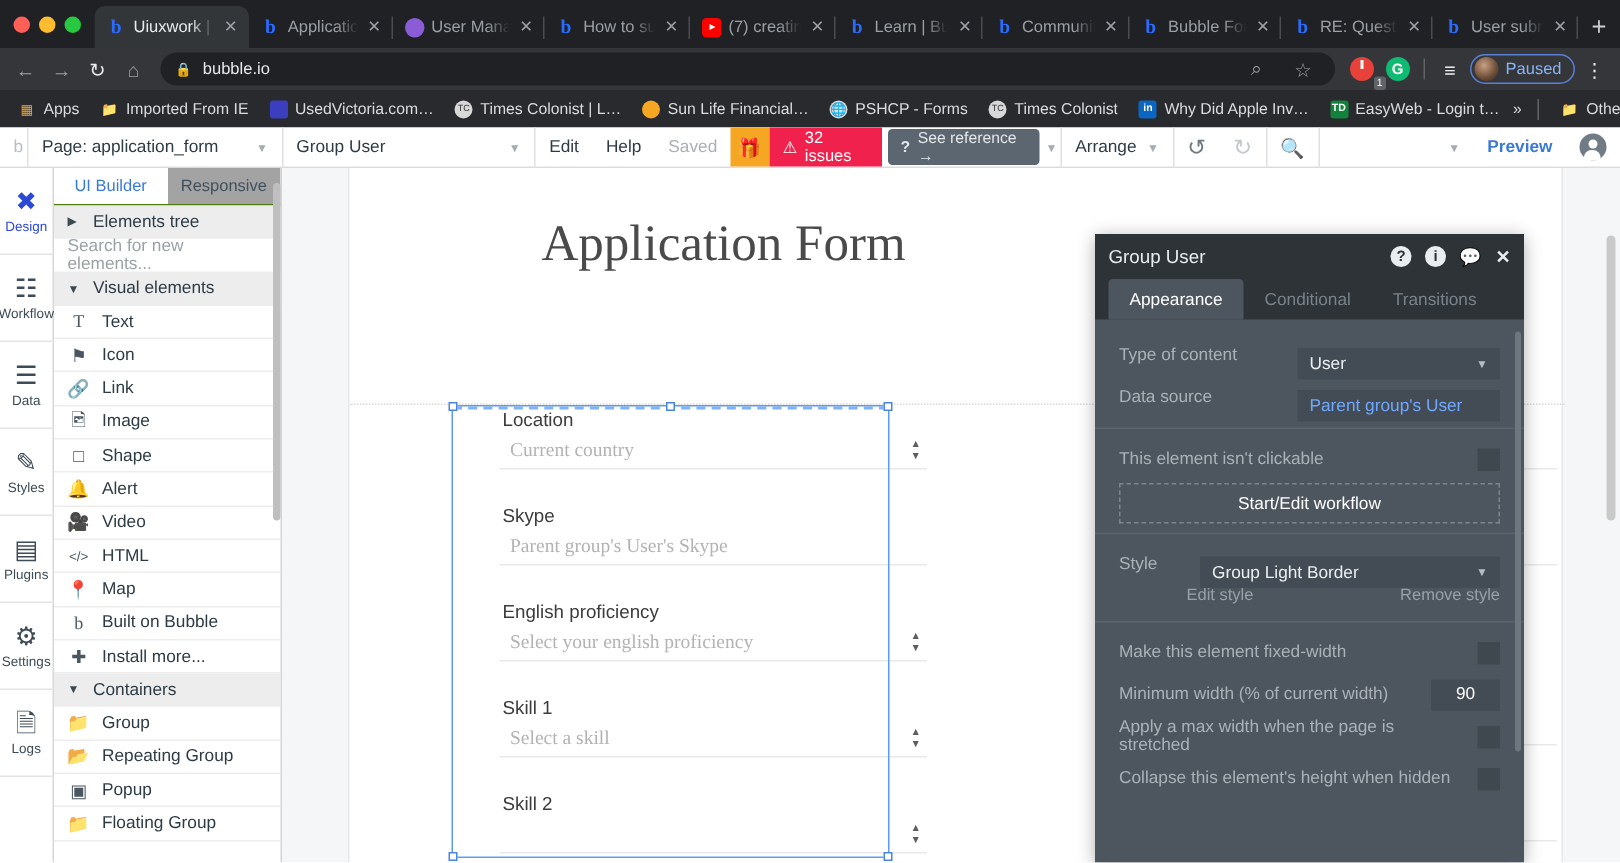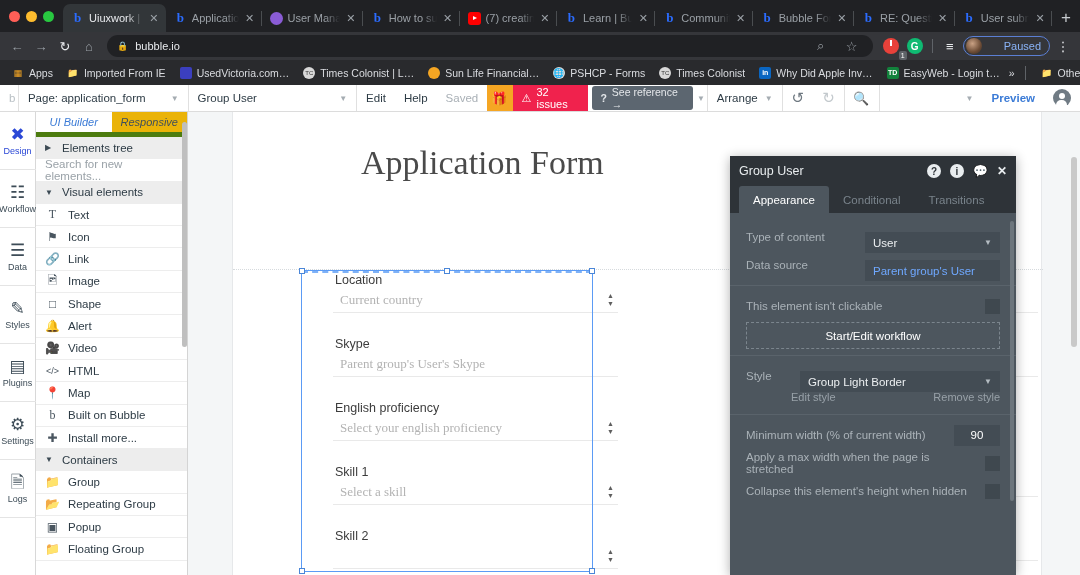--- a/index.html
+++ b/index.html
@@ -61,21 +61,21 @@
   .nav-ico.on { color: #e8eaed; }
   .omnibox {
     flex: 1; height: 22px; background: #202124; border-radius: 11px;
     display: flex; align-items: center; padding: 0 10px; gap: 7px; margin: 0 5px;
     color: #9aa0a6; font-size: 11px; overflow: hidden;
   }
   .omnibox .url-strong { color: #e8eaed; }
   .lock { font-size: 9px; color: #c9cdd1; }
   .omni-right { display: flex; align-items: center; gap: 9px; margin-left: auto; }
   .ext-pill {
-    display: flex; align-items: center; gap: 22px; border: 1px solid #5b7fd4;
+    display: flex; align-items: center; gap: 5px; border: 1px solid #5b7fd4;
     border-radius: 12px; padding: 1px 8px 1px 2px; color: #8ab4f8; font-size: 11px;
   }
   .avatar-sm { width: 16px; height: 16px; border-radius: 50%;
     background: radial-gradient(circle at 40% 35%, #c9a184, #6b4b35 60%, #2d2a28); }
   .badge-dot { position: relative; width: 16px; height: 16px; border-radius: 50%; background: #e8413a; }
   .badge-dot::after { content: ""; position:absolute; left:7px; top:2px; width:2px; height:6px; background:#fff;}
   .badge-num { position: absolute; bottom: -3px; right: -5px; background: #5f6368; color: #fff;
                font-size: 7px; border-radius: 2px; padding: 0 2px; line-height: 9px; }
   .circle-g { width: 16px; height: 16px; border-radius: 50%; background: #0fba72; color: #fff;
               font-size: 10px; display: flex; align-items: center; justify-content: center; font-weight: bold;}
@@ -127,23 +127,23 @@
   .rail-item.active { color: #2b48d6; }
   .rail-label { font-size: 9px; white-space: nowrap; }
   .rail-glyph { font-size: 17px; line-height: 1; }
 
   
   .palette {
     position: absolute; top: 112px; left: 36px; width: 152px; height: 463px;
     background: #ffffff; border-right: 1px solid #d4d4d4; overflow: hidden;
     font-size: 11.5px; color: #2d3b45;
   }
-  .pal-tabs { display: flex; height: 25px; border-bottom: 5px solid #4d7c0f; font-style: italic; }
+  .pal-tabs { display: flex; height: 25px; border-bottom: 1px solid #4d7c0f; }
   .pal-tab { flex: 1; display: flex; align-items: center; justify-content: center;
-             font-size: 11px; background: #eab308; color: #40505c; }
+             font-size: 11px; background: #a3a3a3; color: #40505c; }
   .pal-tab.active { background: #fff; color: #3b7bd6; border-bottom: 1px solid #fff;
                     position: relative; top: 0; }
   .pal-row { display: flex; align-items: center; height: 22.3px; gap: 8px; padding: 0 9px;
              border-bottom: 1px solid #ededed; }
   .pal-row.group { background: #ededed; font-weight: normal; }
   .pal-head-arrow { font-size: 8px; color: #3c4a54; width: 9px; }
   .pal-search { color: #9aa2a8; }
   .pal-ico { width: 15px; flex: 0 0 15px; text-align: center; font-size: 12px; color: #4a5660; }
   .pal-ico.btn-ico { border: 1px solid #6b757d; border-radius: 3px; font-size: 5px; line-height: 8px;
                      height: 10px; color: #6b757d; }
@@ -718,20 +718,24 @@
         </span>
       </div>
       <div class="style-sub">
         <span>Edit style</span>
         <span>Remove style</span>
       </div>
 
       <div class="divider" style="margin-top:11px"></div>
 
 
+      <div class="prop-row">
+        <span class="prop-label wide">Make this element fixed-width</span>
+        <span class="checkbox"></span>
+      </div>
 
       <div class="prop-row">
         <span class="prop-label wide">Minimum width (% of current width)</span>
         <span class="num-box">90</span>
       </div>
 
       <div class="prop-row">
         <span class="prop-label wide">Apply a max width when the page is stretched</span>
         <span class="checkbox"></span>
       </div>

